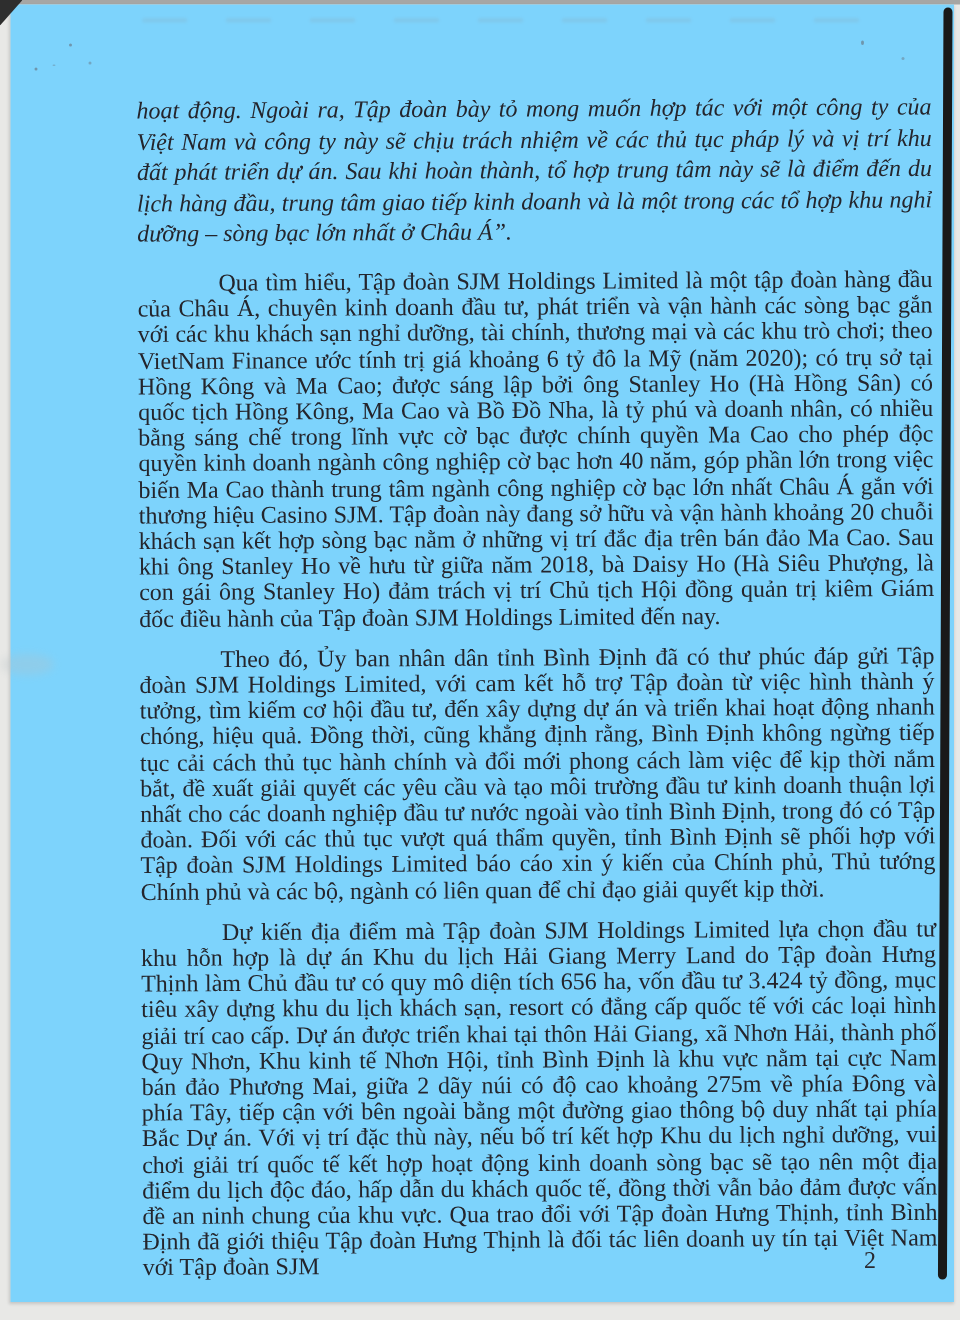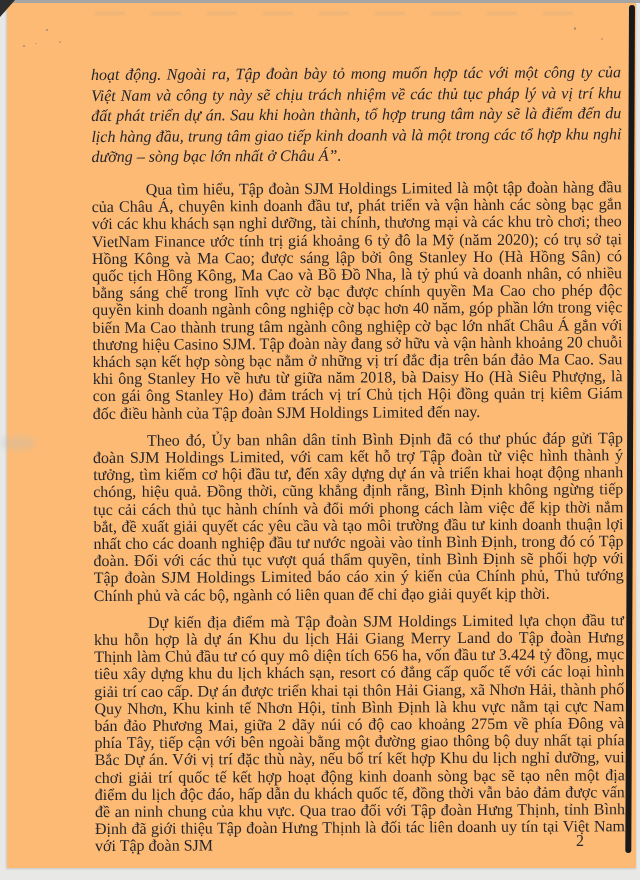--- a/index.html
+++ b/index.html
@@ -7,21 +7,21 @@
     width:640px;height:880px;position:relative;overflow:hidden;
     background:#e8e8e6;
     font-family:"Liberation Serif","DejaVu Serif",serif;
   }
   .top-edge{
     position:absolute;left:0;top:0;width:640px;height:3px;
     background:#a6a6a4;
   }
   .page{
     position:absolute;left:6px;top:3px;width:629px;height:865px;
-    background:#fdba74;
+    background:#7dd3fc;
     border-left:1px solid #d3d3d1;
     box-shadow:0 1px 2px rgba(0,0,0,.15);
   }
   .corner-fold{
     position:absolute;left:0;top:0;width:15px;height:17px;
     background:#2e2e2e;
     clip-path:polygon(0 0,100% 0,0 100%);
   }
   .edge-bar{
     position:absolute;left:629px;top:5px;width:6px;height:848px;

